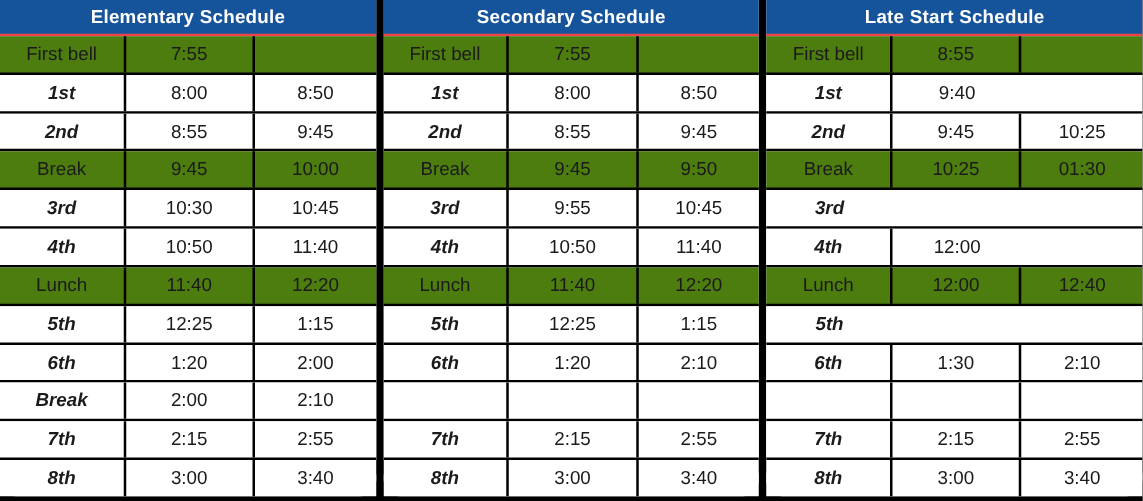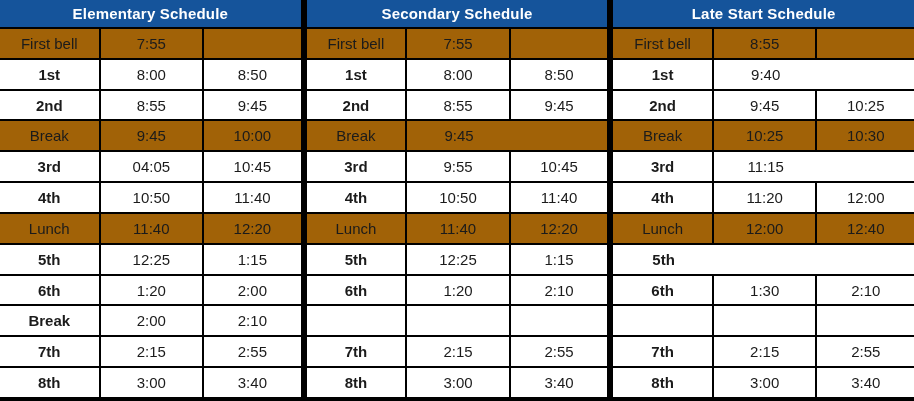--- a/index.html
+++ b/index.html
@@ -25,50 +25,50 @@
     flex: 0 0 29px;
     box-sizing: border-box;
     background: #15549B;
     color: #fff;
     font-weight: bold;
     font-size: 15px;
     letter-spacing: 0.2px;
     display: flex;
     align-items: center;
     justify-content: center;
-    border-bottom: 2px solid #000000;
+    border-bottom: 2px solid #ef4444;
   }
   .rows {
     flex: 1;
     display: flex;
     flex-direction: column;
   }
   .row {
     flex: 1;
     display: grid;
     grid-template-columns: 100fr 103fr 96fr;
     box-sizing: border-box;
     border-bottom: 2px solid #000;
     background: #fff;
   }
   .row:last-child { border-bottom: none; border-radius: 13px; }
-  .row.hl { background: #a16207; text-align: right; }
+  .row.hl { background: #4d7c0f; text-align: right; }
   .cell {
     display: flex;
     align-items: center;
     justify-content: center;
     box-sizing: border-box;
     font-size: 15px;
     color: #1B1B1B;
     border-right: 2px solid #000;
     overflow: hidden;
     white-space: nowrap;
   }
   .cell:last-child { border-right: none; }
-  .cell.b { font-weight: bold; }
+  .cell.b { font-weight: bold; font-style: italic; }
 </style>
 </head>
 <body>
 
 <div class="canvas">
   <section class="sched">
     <div class="title">Elementary Schedule</div>
     <div class="rows">
         <div class="row hl">
           <div class="cell">First bell</div>
@@ -85,21 +85,21 @@
           <div class="cell">8:55</div>
           <div class="cell">9:45</div>
         </div>
         <div class="row hl">
           <div class="cell">Break</div>
           <div class="cell">9:45</div>
           <div class="cell">10:00</div>
         </div>
         <div class="row">
           <div class="cell b">3rd</div>
-          <div class="cell">04:05</div>
+          <div class="cell">10:30</div>
           <div class="cell">10:45</div>
         </div>
         <div class="row">
           <div class="cell b">4th</div>
           <div class="cell">10:50</div>
           <div class="cell">11:40</div>
         </div>
         <div class="row hl">
           <div class="cell">Lunch</div>
           <div class="cell">11:40</div>
@@ -146,20 +146,21 @@
           <div class="cell">8:50</div>
         </div>
         <div class="row">
           <div class="cell b">2nd</div>
           <div class="cell">8:55</div>
           <div class="cell">9:45</div>
         </div>
         <div class="row hl">
           <div class="cell">Break</div>
           <div class="cell">9:45</div>
+          <div class="cell">9:50</div>
         </div>
         <div class="row">
           <div class="cell b">3rd</div>
           <div class="cell">9:55</div>
           <div class="cell">10:45</div>
         </div>
         <div class="row">
           <div class="cell b">4th</div>
           <div class="cell">10:50</div>
           <div class="cell">11:40</div>
@@ -209,29 +210,27 @@
           <div class="cell">9:40</div>
         </div>
         <div class="row">
           <div class="cell b">2nd</div>
           <div class="cell">9:45</div>
           <div class="cell">10:25</div>
         </div>
         <div class="row hl">
           <div class="cell">Break</div>
           <div class="cell">10:25</div>
-          <div class="cell">10:30</div>
+          <div class="cell">01:30</div>
         </div>
         <div class="row">
           <div class="cell b">3rd</div>
-          <div class="cell">11:15</div>
         </div>
         <div class="row">
           <div class="cell b">4th</div>
-          <div class="cell">11:20</div>
           <div class="cell">12:00</div>
         </div>
         <div class="row hl">
           <div class="cell">Lunch</div>
           <div class="cell">12:00</div>
           <div class="cell">12:40</div>
         </div>
         <div class="row">
           <div class="cell b">5th</div>
         </div>

